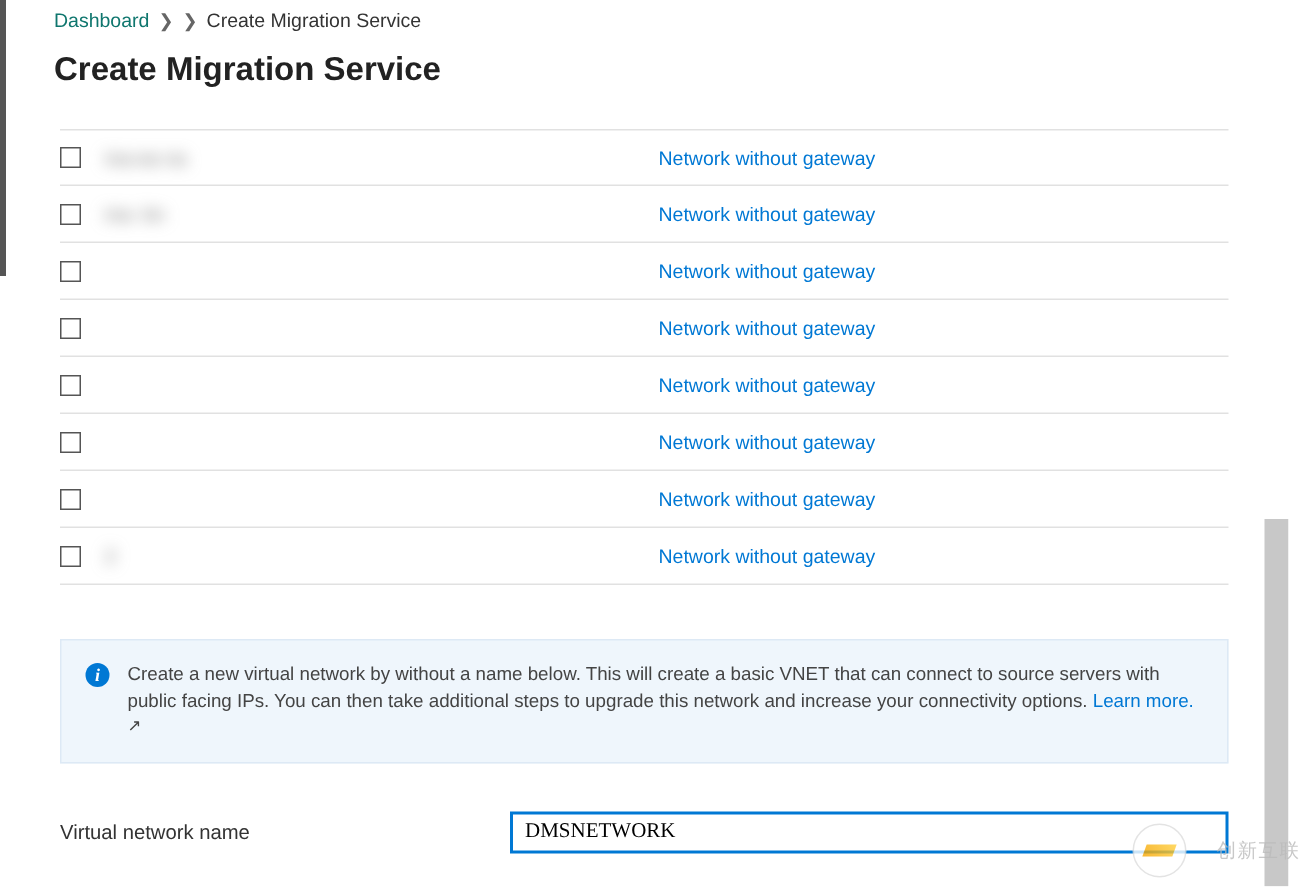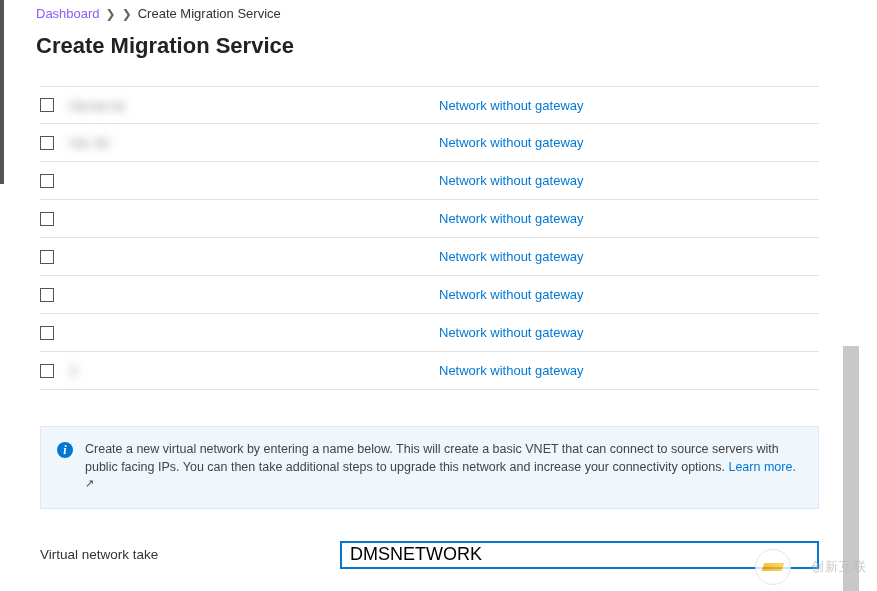--- a/index.html
+++ b/index.html
@@ -9,41 +9,41 @@
     color: #333;
     background: #fff;
     width: 877px;
     height: 591px;
     overflow: hidden;
     position: relative;
   }
   .left-accent { position: absolute; left: 0; top: 0; width: 4px; height: 184px; background: #555; }
   .header { padding: 6px 0 0 36px; }
   .breadcrumb { display: flex; align-items: center; gap: 6px; font-size: 13px; }
-  .breadcrumb .crumb { color: #8b5cf6; cursor: pointer; }
+  .breadcrumb .crumb { color: #0f766e; cursor: pointer; }
   .breadcrumb .sep { color: #666; font-size: 12px; }
   .breadcrumb .current { color: #333; }
   .page-title { font-size: 22px; font-weight: 600; margin: 12px 0 14px 36px; color: #222; }
   .content { position: absolute; top: 86px; bottom: 0; left: 0; right: 18px; overflow: hidden; }
   .inner { padding: 0 40px 0 40px; height: 100%; position: relative; }
   .net-row { display: flex; align-items: center; height: 38px; border-bottom: 1px solid #e1e1e1; }
   .net-row:first-child { border-top: 1px solid #e1e1e1; }
   .net-left { flex: 1; display: flex; align-items: center; }
   .chk { width: 14px; height: 14px; border: 1px solid #555; margin-right: 16px; background: #fff; }
   .blur { filter: blur(5px); color: #777; font-size: 13px; user-select: none; }
   .net-right { width: 380px; border-left: 0px solid transparent; }
   .link { color: #0078d4; cursor: pointer; }
   .info-box { background: #eff6fc; border: 1px solid #dde9f5; padding: 14px 16px; margin-top: 36px; display: flex; gap: 12px; }
   .info-icon { width: 16px; height: 16px; border-radius: 50%; background: #0078d4; color: #fff; font-size: 12px; font-weight: bold; display: flex; align-items: center; justify-content: center; flex-shrink: 0; font-family: Georgia, serif; font-style: italic; margin-top: 1px; }
   .info-text { color: #444; line-height: 1.4; font-size: 12.5px; }
   .learn-more { color: #0078d4; cursor: pointer; margin-top: 33px; }
   .ext-icon { font-size: 11px; position: relative; top: -1px; }
   .field-row { display: flex; align-items: center; margin-top: 32px; }
   .field-label { width: 300px; color: #333; font-size: 13.5px; }
-  .field-input { flex: 1; height: 28px; border: 2px solid #0078d4; padding: 0 8px; font-size: 18px; outline: none; }
+  .field-input { flex: 1; height: 28px; border: 2px solid #0078d4; padding: 0 8px; font-size: 14px; outline: none; font-family: Liberation Serif, serif; }
   .watermark { position: absolute; right: 10px; bottom: 6px; display: flex; align-items: center; gap: 20px; opacity: 0.8; }
   .wm-circle { width: 36px; height: 36px; border-radius: 50%; border: 1px solid #ddd; display: flex; align-items: center; justify-content: center; background: #fff; }
   .wm-dash { width: 20px; height: 8px; background: linear-gradient(45deg,#f7a600,#ffcf3d); transform: skewX(-20deg); }
   .wm-text { color: #bbb; font-size: 13px; letter-spacing: 1px; }
   .scroll-veil { position: absolute; right: 0; top: 260px; bottom: 0; width: 16px; background: #c8c8c8; }
 </style>
 </head>
 <body>
 
 <div class="left-accent"></div>
@@ -117,28 +117,28 @@
       <div class="net-left">
         <span class="chk"></span>
         <span class="blur">2        </span>
       </div>
       <div class="net-right"><span class="link">Network without gateway</span></div>
     </div>
 
     <div class="info-box">
       <div class="info-icon">i</div>
       <div class="info-text">
-        <span>Create a new virtual network by entering a name below. This will create a basic VNET that can connect to source servers with public facing IPs. You can then take additional steps to upgrade this network and increase your connectivity options.</span>
+        <span>Create a new virtual network by without a name below. This will create a basic VNET that can connect to source servers with public facing IPs. You can then take additional steps to upgrade this network and increase your connectivity options.</span>
         <span class="learn-more">Learn more.</span>
         <span class="ext-icon">↗</span>
       </div>
     </div>
 
     <div class="field-row">
-      <div class="field-label">Virtual network take</div>
+      <div class="field-label">Virtual network name</div>
       <input class="field-input" value="DMSNETWORK" style="">
     </div>
 
   </div>
 </div>
 
 <div class="watermark">
   <div class="wm-circle">
       <div class="wm-dash"></div>
     </div>

